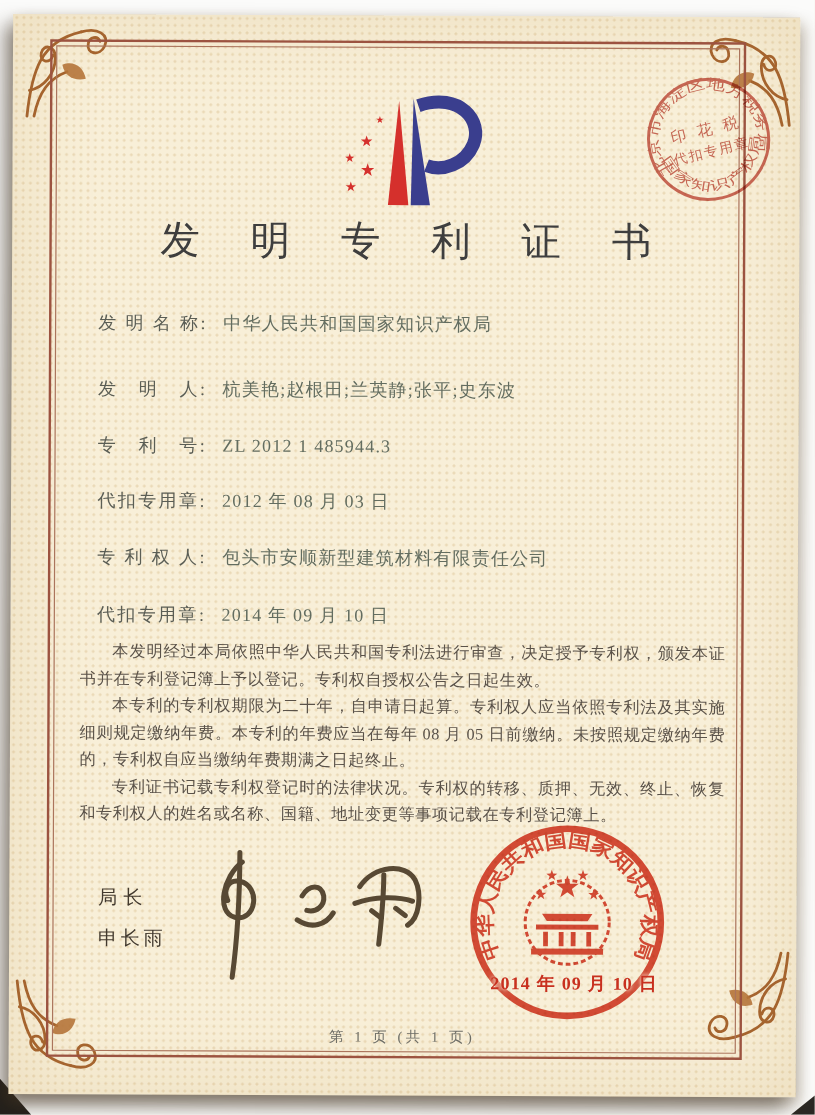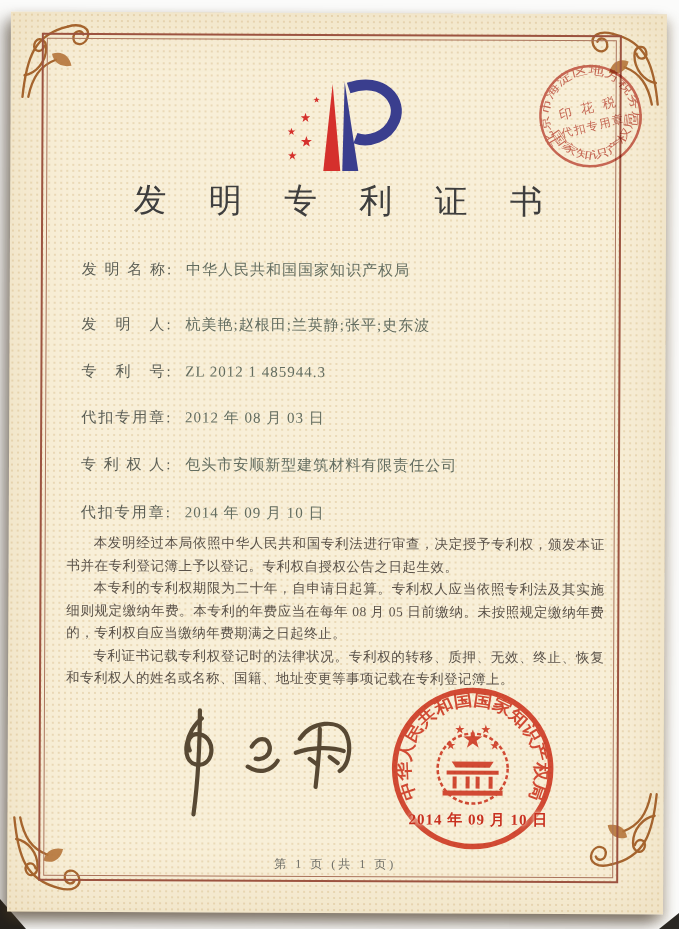--- a/index.html
+++ b/index.html
@@ -164,20 +164,24 @@
     <span class="lbl">代扣专用章:</span>
     <span class="val">2014 年 09 月 10 日</span>
   </div>
 
   <div class="body-text">
     <p>本发明经过本局依照中华人民共和国专利法进行审查，决定授予专利权，颁发本证书并在专利登记簿上予以登记。专利权自授权公告之日起生效。</p>
     <p>本专利的专利权期限为二十年，自申请日起算。专利权人应当依照专利法及其实施细则规定缴纳年费。本专利的年费应当在每年 08 月 05 日前缴纳。未按照规定缴纳年费的，专利权自应当缴纳年费期满之日起终止。</p>
     <p>专利证书记载专利权登记时的法律状况。专利权的转移、质押、无效、终止、恢复和专利权人的姓名或名称、国籍、地址变更等事项记载在专利登记簿上。</p>
   </div>
 
+  <div class="sig-block">
+    <div class="t">局长</div>
+    <div class="n">申长雨</div>
+  </div>
 
   <svg class="sig-hand" viewBox="0 0 218 120">
     <g fill="none" stroke="#4a3b26" stroke-width="4.2" stroke-linecap="round" opacity=".92">
       <path d="M42,16 C26,28 20,58 36,62 C54,66 58,36 40,32 C30,30 26,40 30,48"></path>
       <path d="M40,8 C40,42 38,82 34,112"></path>
       <path d="M92,44 C98,34 108,34 110,44 C111,52 104,58 96,56"></path>
       <path d="M88,64 C100,72 112,68 118,58"></path>
       <path d="M140,36 C152,18 178,16 186,30 C192,42 190,62 180,68"></path>
       <path d="M136,50 C152,44 172,44 184,48"></path>
       <path d="M160,26 C160,48 158,66 156,84"></path>

